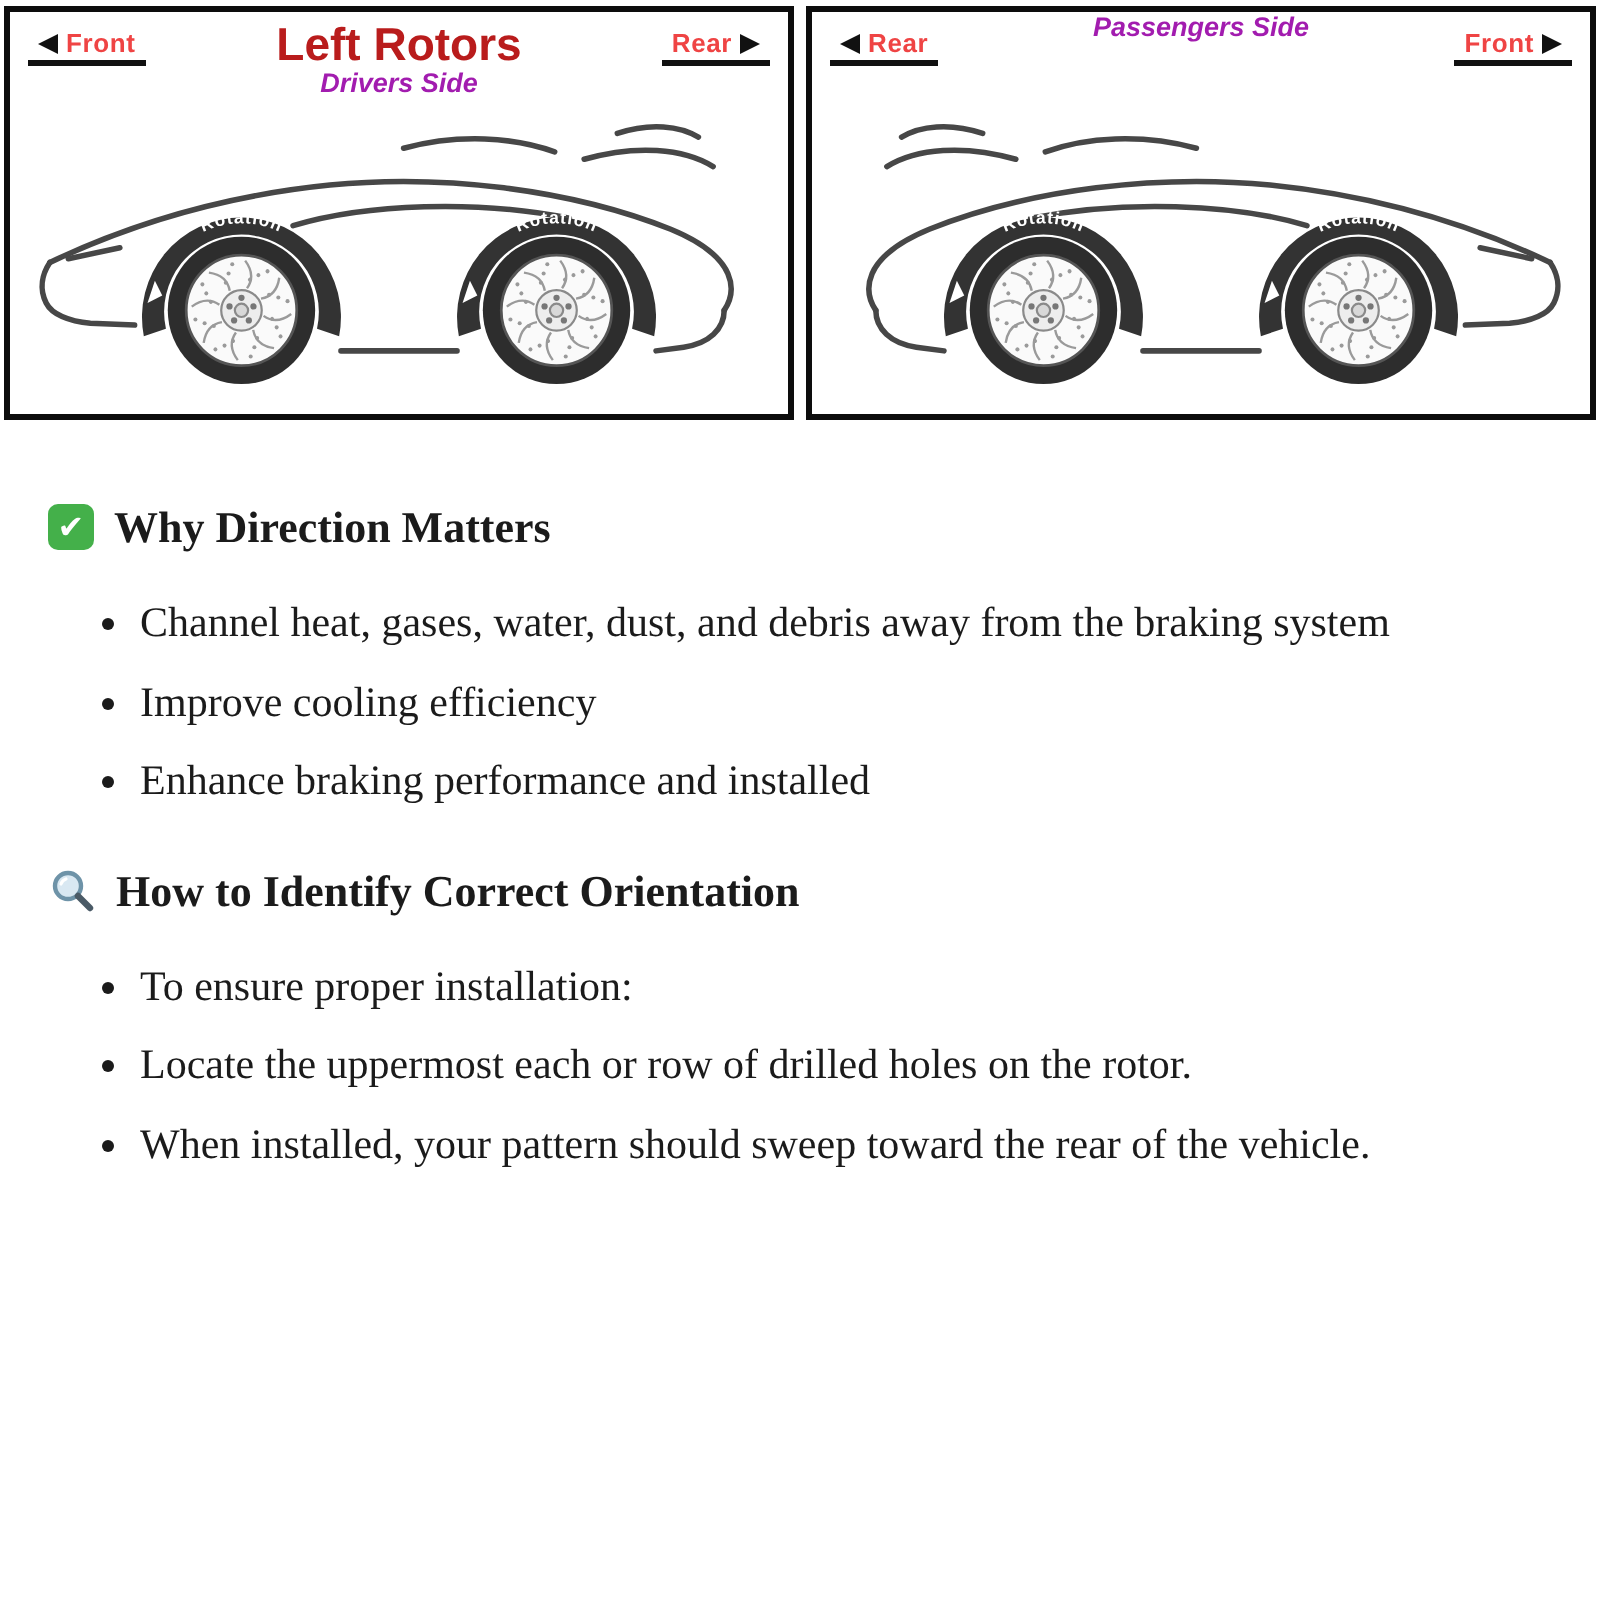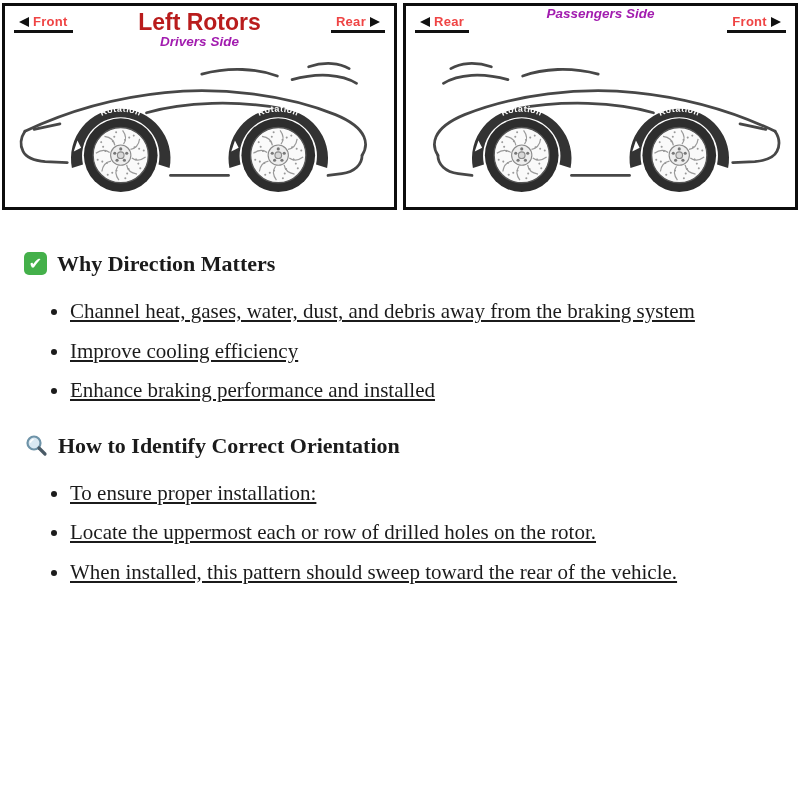--- a/index.html
+++ b/index.html
@@ -45,21 +45,21 @@
   }
   .sec-heading.bold { font-weight:bold; }
   .sec-heading.normal { font-weight:bold; }
   .check-icon {
     width:23px; height:23px; background:#44b04a; border-radius:5px; color:#fff;
     display:inline-flex; align-items:center; justify-content:center;
     font:bold 16px "DejaVu Sans", sans-serif; flex:0 0 auto;
   }
   .mag-icon { width:24px; height:24px; flex:0 0 auto; }
   .lead { margin-bottom:12px !important; }
-  ul.blist { margin:12px 0 18px 0; padding-left:46px; list-style:disc;text-decoration:underline; }
+  ul.blist { margin:12px 0 18px 0; padding-left:46px; list-style:disc; }
   ul.blist li { margin-bottom:8px; }
 </style>
 </head>
 <body>
 
 <svg width="0" height="0" style="position:absolute" xmlns="http://www.w3.org/2000/svg" xmlns:xlink="http://www.w3.org/1999/xlink" aria-hidden="true">
   <defs>
     <g id="slotunit">
       <path d="M 2 -27 Q 8 -19 3 -12" fill="none" stroke="#9a9a9a" stroke-width="1.3"></path>
       <circle cx="-5" cy="-25" r="1.1" fill="#9a9a9a"></circle>
@@ -172,16 +172,16 @@
       <circle cx="10" cy="10" r="6.5" fill="#d9e8f2" stroke="#6e93a8" stroke-width="2.2"></circle>
       <line x1="15" y1="15" x2="21" y2="21" stroke="#4a5a66" stroke-width="3.2" stroke-linecap="round"></line>
       <path d="M 6.5 9 A 4 4 0 0 1 9 6.5" fill="none" stroke="#fff" stroke-width="1.6" stroke-linecap="round"></path>
     </svg>
     <span>How to Identify Correct Orientation</span>
   </div>
 
   <ul class="blist">
     <li>To ensure proper installation:</li>
     <li>Locate the uppermost each or row of drilled holes on the rotor.</li>
-    <li>When installed, this pattern should sweep toward the rear of the vehicle.</li>
+    <li>When installed, your pattern should sweep toward the rear of the vehicle.</li>
   </ul>
 
 </div>
 
 </body></html>

